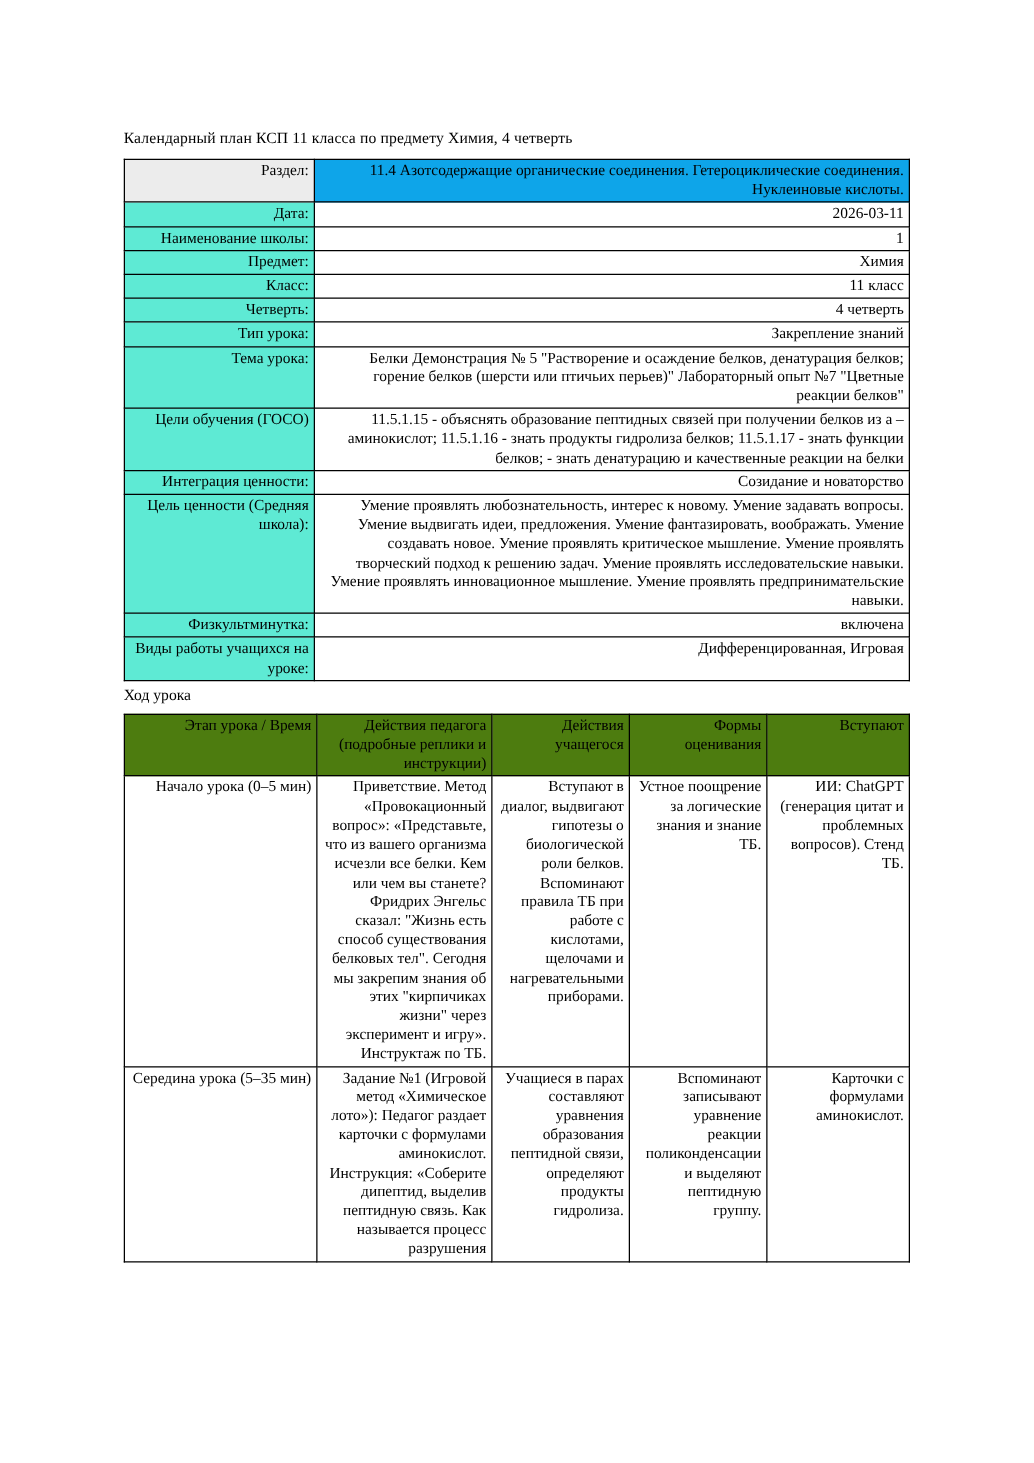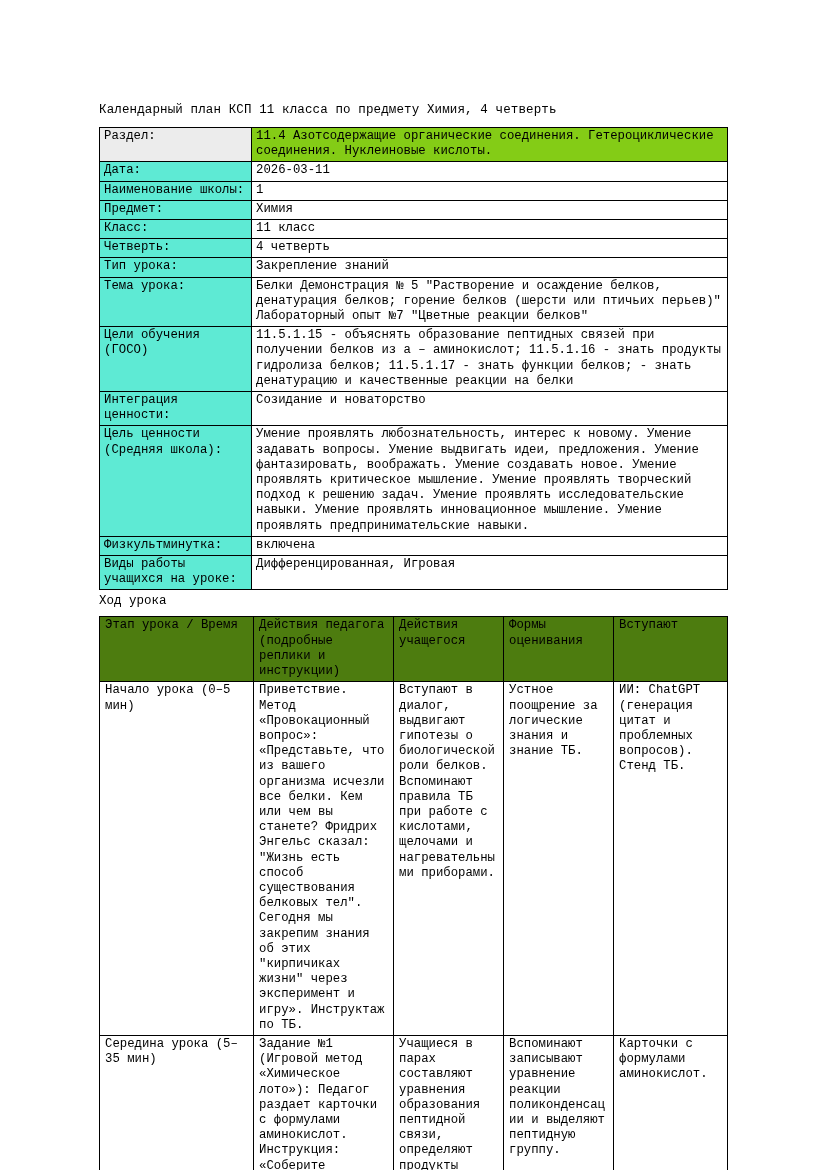--- a/index.html
+++ b/index.html
@@ -15,50 +15,49 @@
     color: #000000;
     -webkit-font-smoothing: antialiased;
   }
   .page {
     position: relative;
     width: 827px;
     height: 1063px;
     box-sizing: border-box;
     padding: 103px 100px 12px 99px;
     background: #ffffff;
-    font-family: Liberation Mono, monospace;
   }
   .doc-title {
     font-size: 12.5px;
     line-height: 15px;
     margin: 0 0 9px 0;
     font-weight: normal;
     letter-spacing: 0.01em;
   }
   table {
     border-collapse: collapse;
     table-layout: fixed;
     width: 628px;
     font-size: 12.3px;
     line-height: 15.2px;
   }
   table td, table th {
     border: 1px solid #000000;
     padding: 1px 4px 2px 4px;
     vertical-align: top;
-    text-align: left;
+    text-align: right;
     font-weight: normal;
     word-wrap: break-word;
     overflow-wrap: break-word;
     hyphens: none;
   }
   
   .info-table col.c-label { width: 152px; }
   .info-table col.c-value { width: 476px; }
-  .info-table tr.shaded td { background: #84cc16; }
+  .info-table tr.shaded td { background: #0ea5e9; }
   .info-table td.label { background: #5eead4; }
   .info-table tr.shaded td.label { background: #ececec; }
 
   
   .section-caption {
     font-size: 12.5px;
     line-height: 15px;
     margin: 4px 0 7px 0;
   }
 

